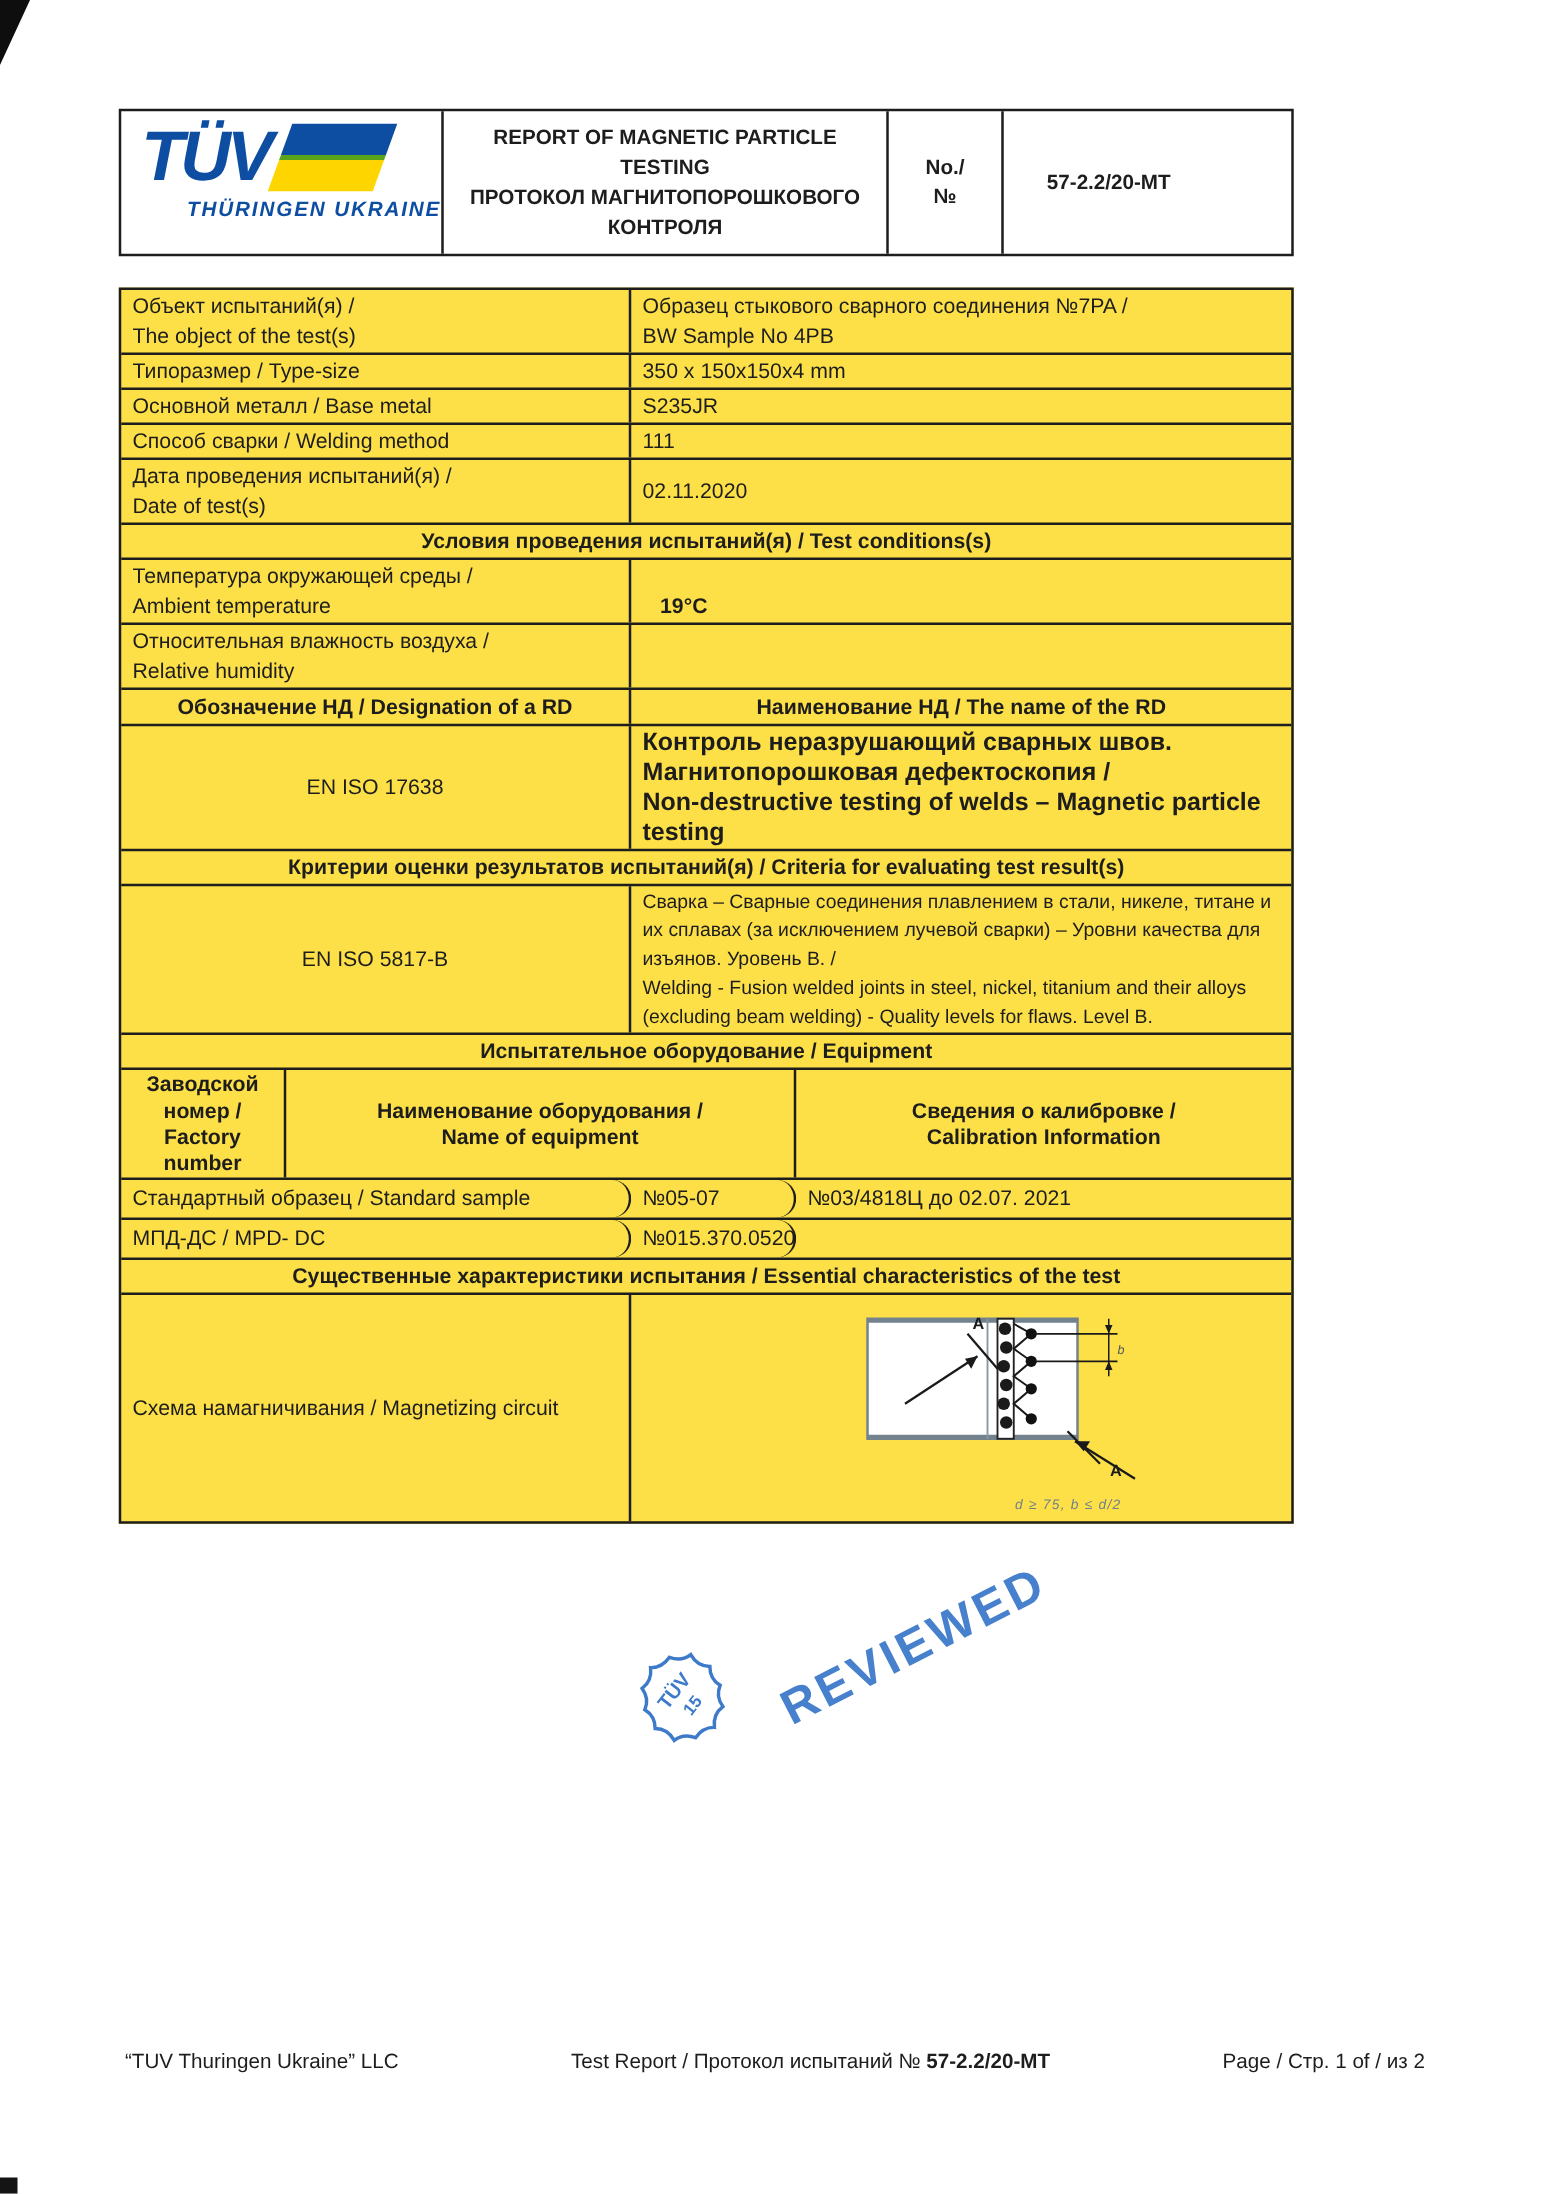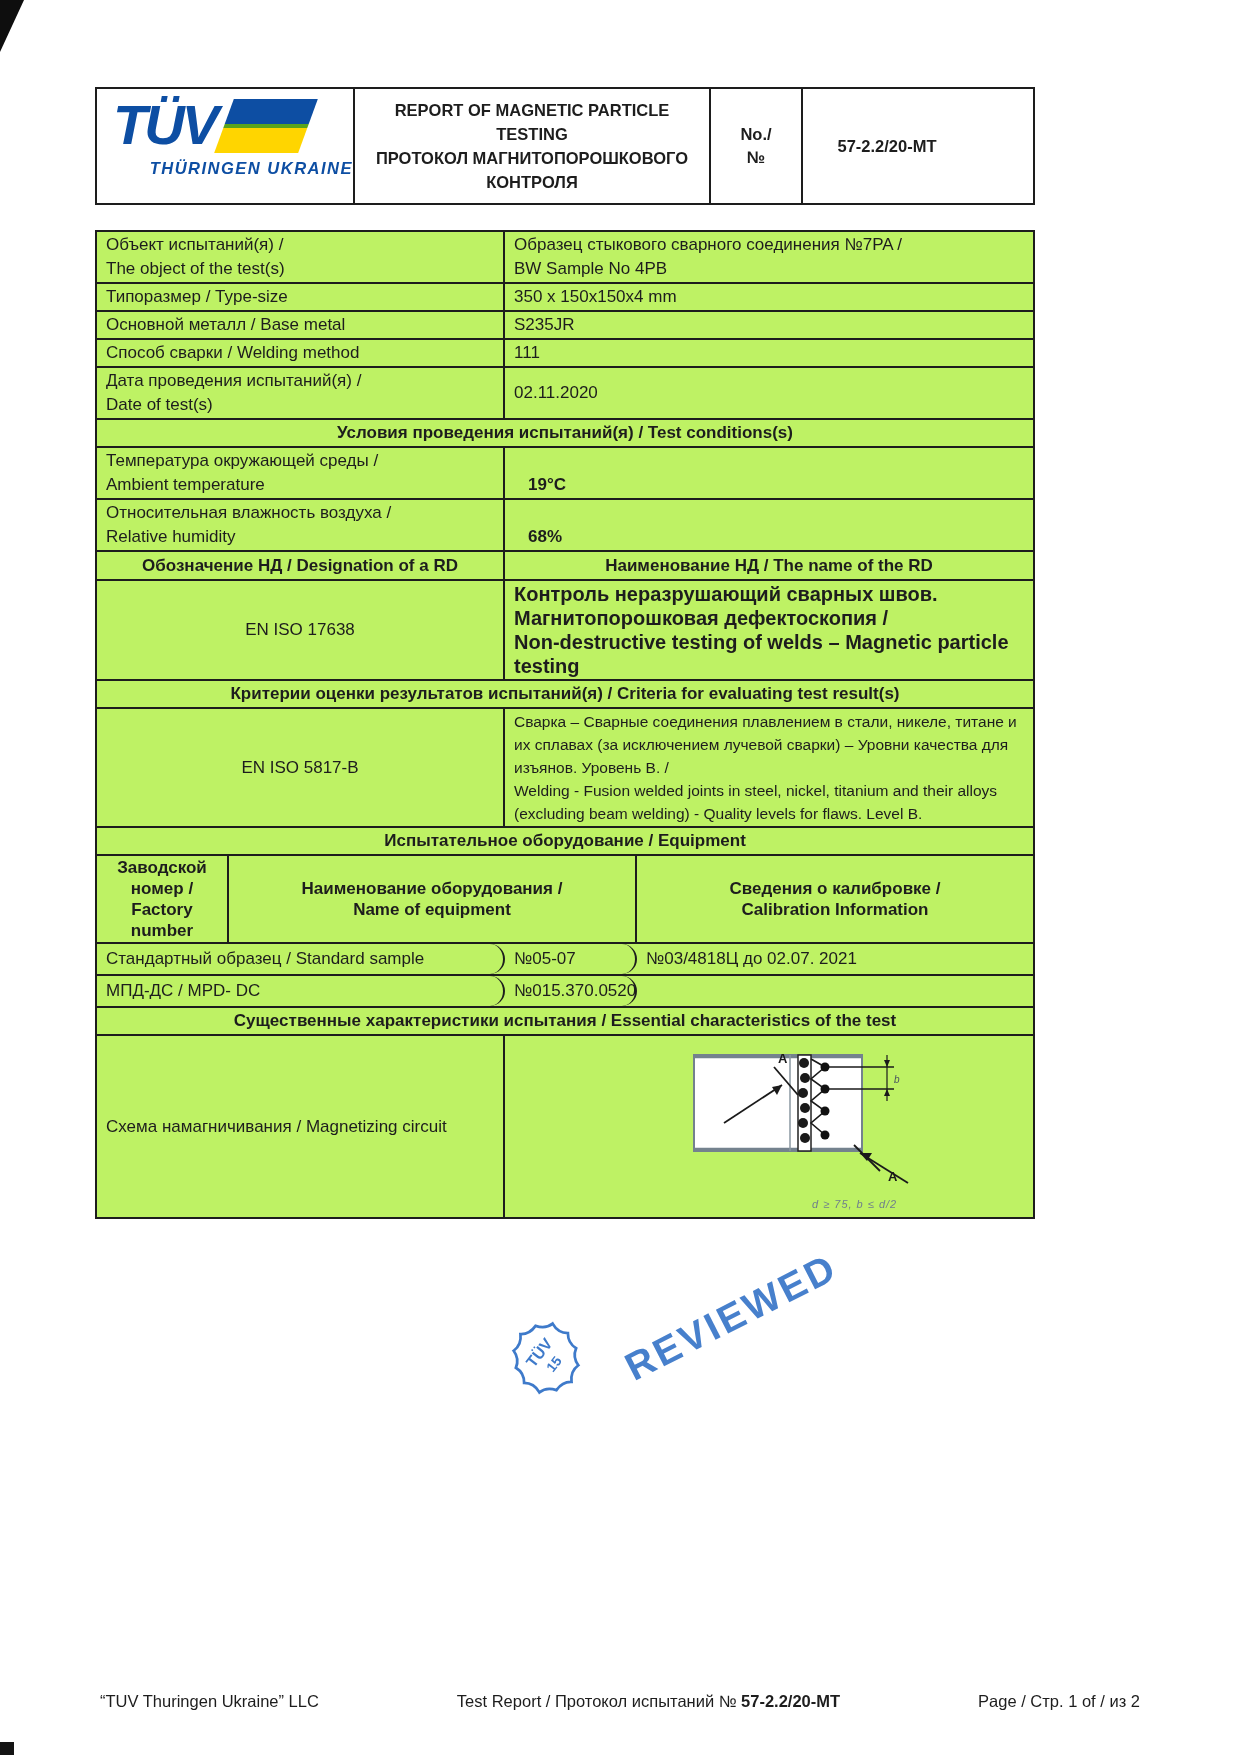--- a/index.html
+++ b/index.html
@@ -32,21 +32,21 @@
   .logo-sub { color:#0d4ea3; font-weight:bold; font-style:italic; font-size:16.5px;
     letter-spacing:1.5px; margin-top:6px;text-align:right; }
   .title-cell { width:356px; border-right:2px solid #1d1d1d; text-align:center;
     font-weight:bold; font-size:16.5px; line-height:24px; padding:0 14px; }
   .no-cell { width:92px; border-right:2px solid #1d1d1d; text-align:center;
     font-weight:bold; font-size:16.5px; line-height:23px; }
   .num-cell { width:168px; text-align:center; font-weight:bold; font-size:16.5px; }
 
   
   .doc-table { position:absolute; left:95px; top:230px; width:940px;
-    border:2px solid #1d1d1d; background:#bef264; }
+    border:2px solid #1d1d1d; background:#fde047; }
   .tr { display:flex; }
   .tr + .tr { border-top:2px solid #1d1d1d; }
   .td { padding:1px 9px; font-size:17px; line-height:24px; }
   .td.label { width:408px; border-right:2px solid #1d1d1d; }
   .td.value { flex:1; }
   .td.factory { width:132px; border-right:2px solid #1d1d1d; }
   .td.cal { flex:1; }
   .section { width:100%; text-align:center; font-weight:bold; font-size:17px;
     line-height:24px; padding:1px 9px; }
   .thead { font-weight:bold; text-align:center; display:flex;
@@ -70,21 +70,21 @@
 
   
   .tuv-stamp { position:absolute; left:508px; top:1320px; width:76px; height:76px;
     transform:rotate(-18deg); opacity:0.92; }
   .reviewed-stamp { position:absolute; left:628px; top:1348px;
     transform:rotate(-27deg); transform-origin:0 50%;
     color:#2e6fc6; font-size:39px; font-weight:bold; letter-spacing:3px;
     opacity:0.88; }
 
   
-  .footer { position:absolute; left:100px; top:1692px; width:1040px;
+  .footer { position:absolute; left:100px; top:1640px; width:1040px;
     display:flex; justify-content:space-between; font-size:16.5px; }
 </style>
 </head>
 <body>
 
 <div class="artifact-tl"></div>
 <div class="artifact-bl"></div>
 
 <div class="header-box">
   <div class="hcell logo-cell">
@@ -138,21 +138,20 @@
   </div>
 
   <div class="tr mh50">
     <div class="td label ml">Температура окружающей среды /
 Ambient temperature</div>
     <div class="td value v-bottom bold">19°C</div>
   </div>
   <div class="tr mh50">
     <div class="td label ml">Относительная влажность воздуха /
 Relative humidity</div>
-    <div class="td value v-bottom bold">68%</div>
   </div>
 
 
   <div class="tr mh29">
     <div class="td label thead">Обозначение НД / Designation of a RD</div>
     <div class="td value thead">Наименование НД / The name of the RD</div>
   </div>
   <div class="tr mh66">
     <div class="td label c-center">EN ISO 17638</div>
     <div class="td value ml fs16">Контроль неразрушающий сварных швов. Магнитопорошковая дефектоскопия /

